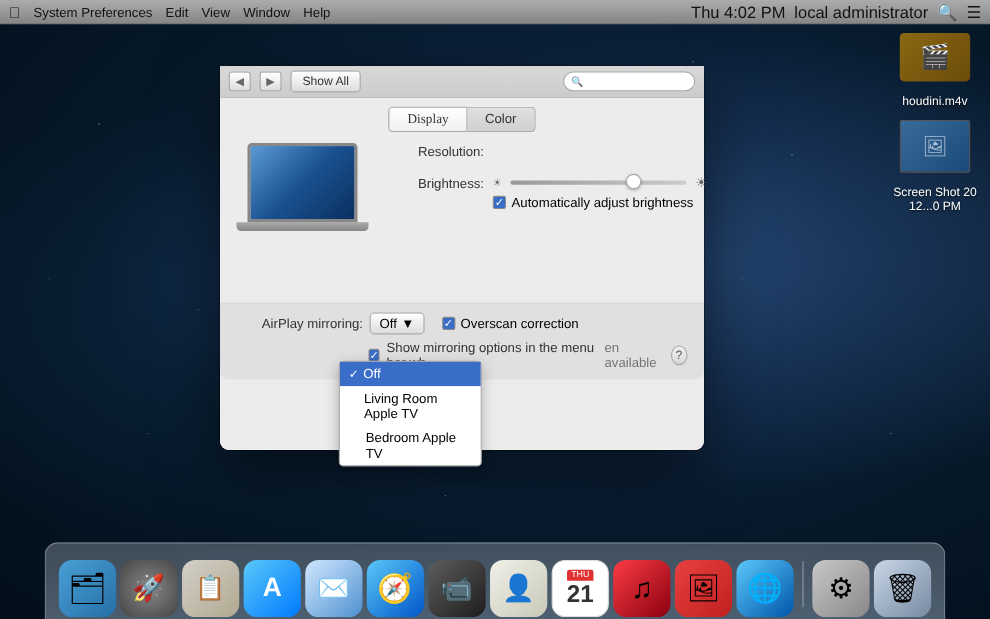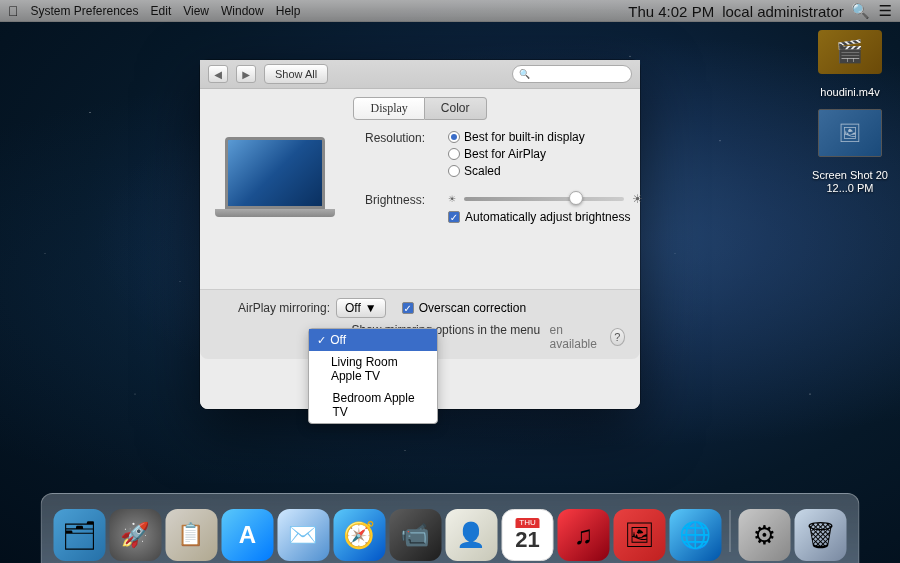--- a/index.html
+++ b/index.html
@@ -207,21 +207,21 @@
     
     #settings-area {
       padding: 0 20px 10px;
       display: flex; flex-direction: column; gap: 8px;
     }
 
     .setting-row {
       display: flex; align-items: flex-start; gap: 8px;
     }
     .setting-label {
-      width: 90px; text-align: center; font-size: 12px; color: #333;
+      width: 90px; text-align: right; font-size: 12px; color: #333;
       padding-top: 1px; flex-shrink: 0;
     }
     .setting-controls { display: flex; flex-direction: column; gap: 3px; }
     .radio-option { display: flex; align-items: center; gap: 4px; font-size: 12px; }
     .radio-circle {
       width: 12px; height: 12px; border-radius: 50%;
       border: 1px solid #888; background: white;
       display: flex; align-items: center; justify-content: center;
       flex-shrink: 0;
     }
@@ -358,34 +358,20 @@
               <div style="position: absolute; inset: 0; background: linear-gradient(135deg, #5a9ad4 0%, #1a5090 50%, #0a3060 100%); border-radius: 1px;"></div>
             </div>
             <div id="laptop-base"></div>
           </div>
         </div>
 
         <div id="settings-area" style="flex: 1; padding: 0;">
 
           <div class="setting-row">
             <span class="setting-label">Resolution:</span>
-            <div class="setting-controls">
-              <div class="radio-option">
-                <div class="radio-circle selected"></div>
-                <span>Best for built-in display</span>
-              </div>
-              <div class="radio-option">
-                <div class="radio-circle"></div>
-                <span>Best for AirPlay</span>
-              </div>
-              <div class="radio-option">
-                <div class="radio-circle"></div>
-                <span>Scaled</span>
-              </div>
-            </div>
           </div>
 
           <div class="setting-row" style="margin-top: 6px;">
             <span class="setting-label">Brightness:</span>
             <div style="display: flex; flex-direction: column; gap: 4px;">
               <div class="slider-row">
                 <span style="font-size: 9px; color: #666;">☀</span>
                 <div class="slider-track">
                   <div class="slider-thumb"></div>
                 </div>

